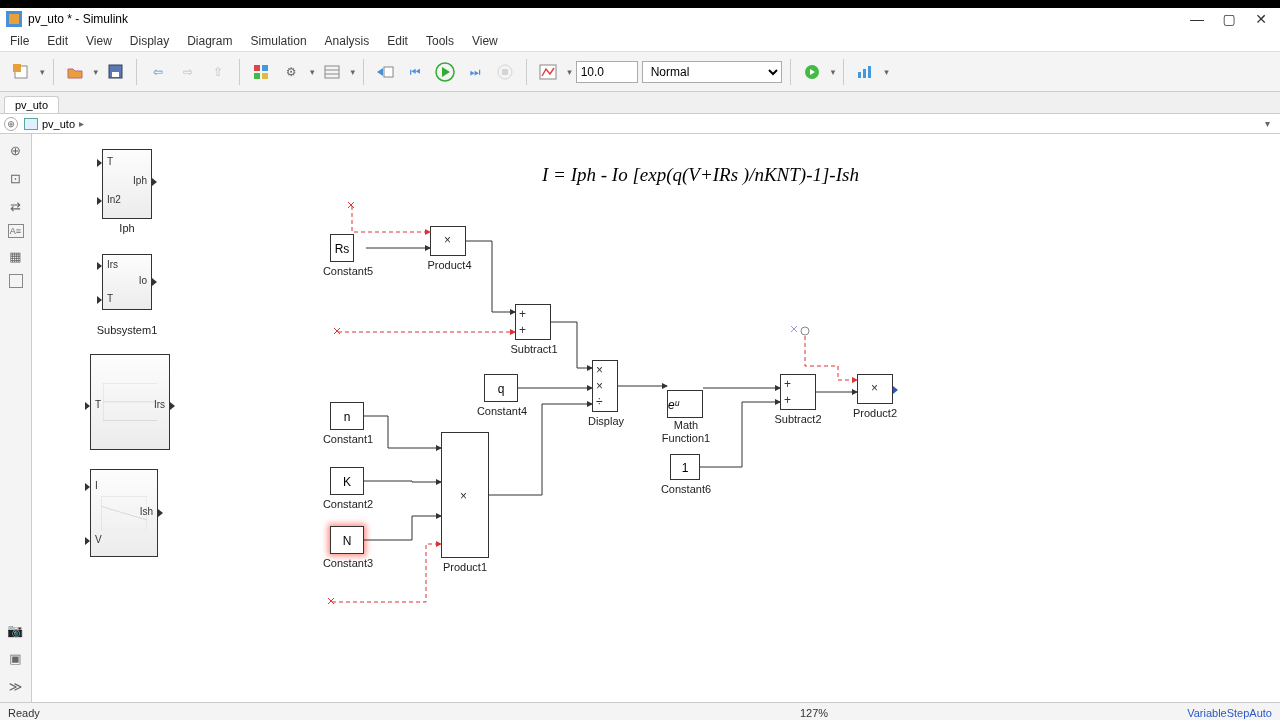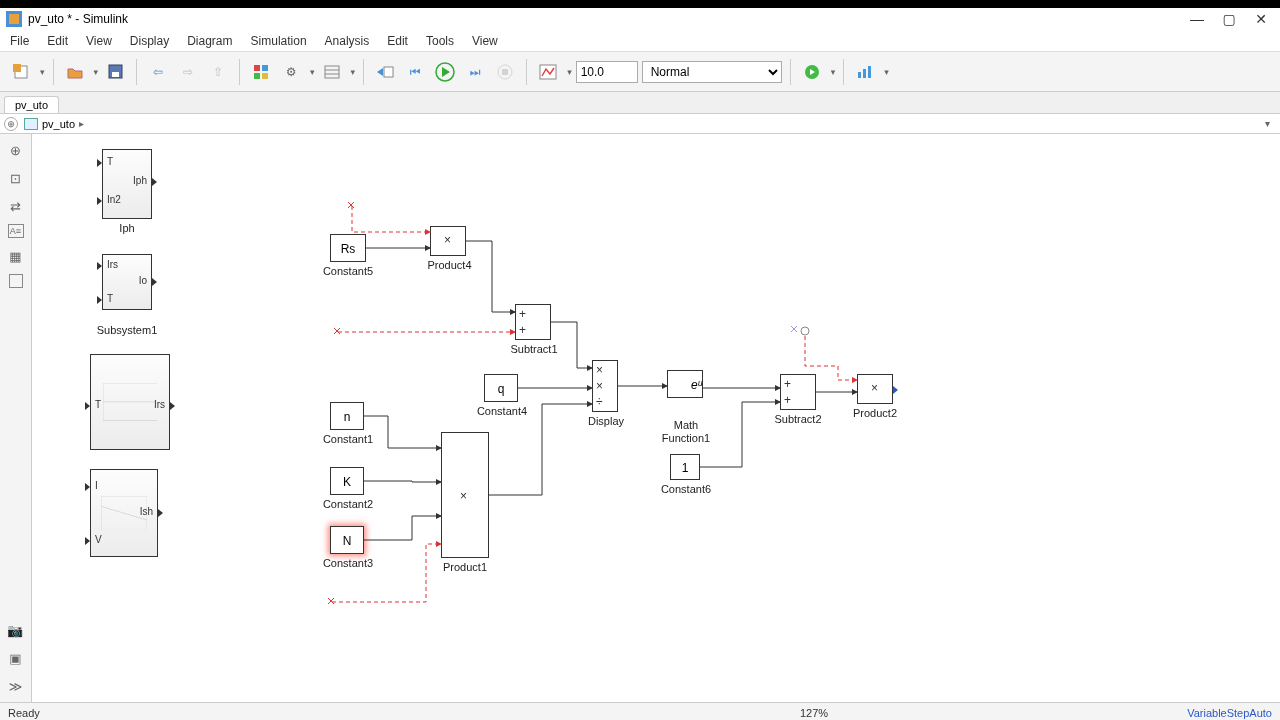--- a/index.html
+++ b/index.html
@@ -192,20 +192,21 @@
     <span class="pbtn">▦</span>
     <span class="pbtn" style="border:1px solid #888;width:14px;height:14px"></span>
     <div class="palette-bottom">
       <span class="pbtn">📷</span>
       <span class="pbtn">▣</span>
       <span class="pbtn">≫</span>
     </div>
   </div>
 
   <div class="canvas">
+    <div class="equation">I = Iph - Io [exp(q(V+IRs )/nKNT)-1]-Ish</div>
 
     <div class="block subsystem" style="left:70px;top:15px;width:50px;height:70px">
       <span class="port-label" style="left:4px;top:6px">T</span>
       <span class="port-label" style="left:4px;top:44px">In2</span>
       <span class="port-label" style="right:4px;top:25px">Iph</span>
       <span class="port-mark port-in" style="left:-6px;top:9px"></span>
       <span class="port-mark port-in" style="left:-6px;top:47px"></span>
       <span class="port-mark port-out" style="right:-6px;top:28px"></span>
     </div>
     <div class="block-label" style="left:70px;top:88px;width:50px">Iph</div>
@@ -237,21 +238,21 @@
       <span class="port-label" style="right:4px;top:36px">Ish</span>
       <span class="port-mark port-in" style="left:-6px;top:13px"></span>
       <span class="port-mark port-in" style="left:-6px;top:67px"></span>
       <span class="port-mark port-out" style="right:-6px;top:39px"></span>
       <svg class="inner-detail">
           <rect x="0" y="0" width="100%" height="100%" fill="none" stroke="#888"></rect>
           <line x1="0" y1="30%" x2="100%" y2="70%" stroke="#888"></line>
         </svg>
     </div>
 
-    <div class="block" style="left:298px;top:100px;width:36px;height:28px;text-align:center;line-height:28px"><span>Rs</span></div>
+    <div class="block" style="left:298px;top:100px;width:24px;height:28px;text-align:center;line-height:28px"><span>Rs</span></div>
     <div class="block-label" style="left:282px;top:131px;width:68px">Constant5</div>
 
     <div class="block" style="left:398px;top:92px;width:36px;height:30px">
       <span class="op-sym" style="left:13px;top:6px">×</span>
     </div>
     <div class="block-label" style="left:390px;top:125px;width:55px">Product4</div>
 
     <div class="block" style="left:483px;top:170px;width:36px;height:36px">
       <span class="op-sym" style="left:3px;top:2px">+</span>
       <span class="op-sym" style="left:3px;top:18px">+</span>
@@ -275,21 +276,21 @@
     </div>
     <div class="block-label" style="left:405px;top:427px;width:56px">Product1</div>
 
     <div class="block" style="left:560px;top:226px;width:26px;height:52px">
       <span class="op-sym" style="left:3px;top:2px">×</span>
       <span class="op-sym" style="left:3px;top:18px">×</span>
       <span class="op-sym" style="left:3px;top:34px">÷</span>
     </div>
     <div class="block-label" style="left:553px;top:281px;width:42px">Display</div>
 
-    <div class="block" style="left:635px;top:236px;width:36px;height:28px;text-align:right;font-style:italic;line-height:28px"><span>eᵘ</span></div>
+    <div class="block" style="left:635px;top:256px;width:36px;height:28px;text-align:left;font-style:italic;line-height:28px"><span>eᵘ</span></div>
     <div class="block-label" style="left:618px;top:285px;width:72px;white-space:pre-line;line-height:13px">Math
 Function1</div>
 
     <div class="block" style="left:638px;top:320px;width:30px;height:26px;text-align:center;line-height:26px"><span>1</span></div>
     <div class="block-label" style="left:620px;top:349px;width:68px">Constant6</div>
 
     <div class="block" style="left:748px;top:240px;width:36px;height:36px">
       <span class="op-sym" style="left:3px;top:2px">+</span>
       <span class="op-sym" style="left:3px;top:18px">+</span>
     </div>

